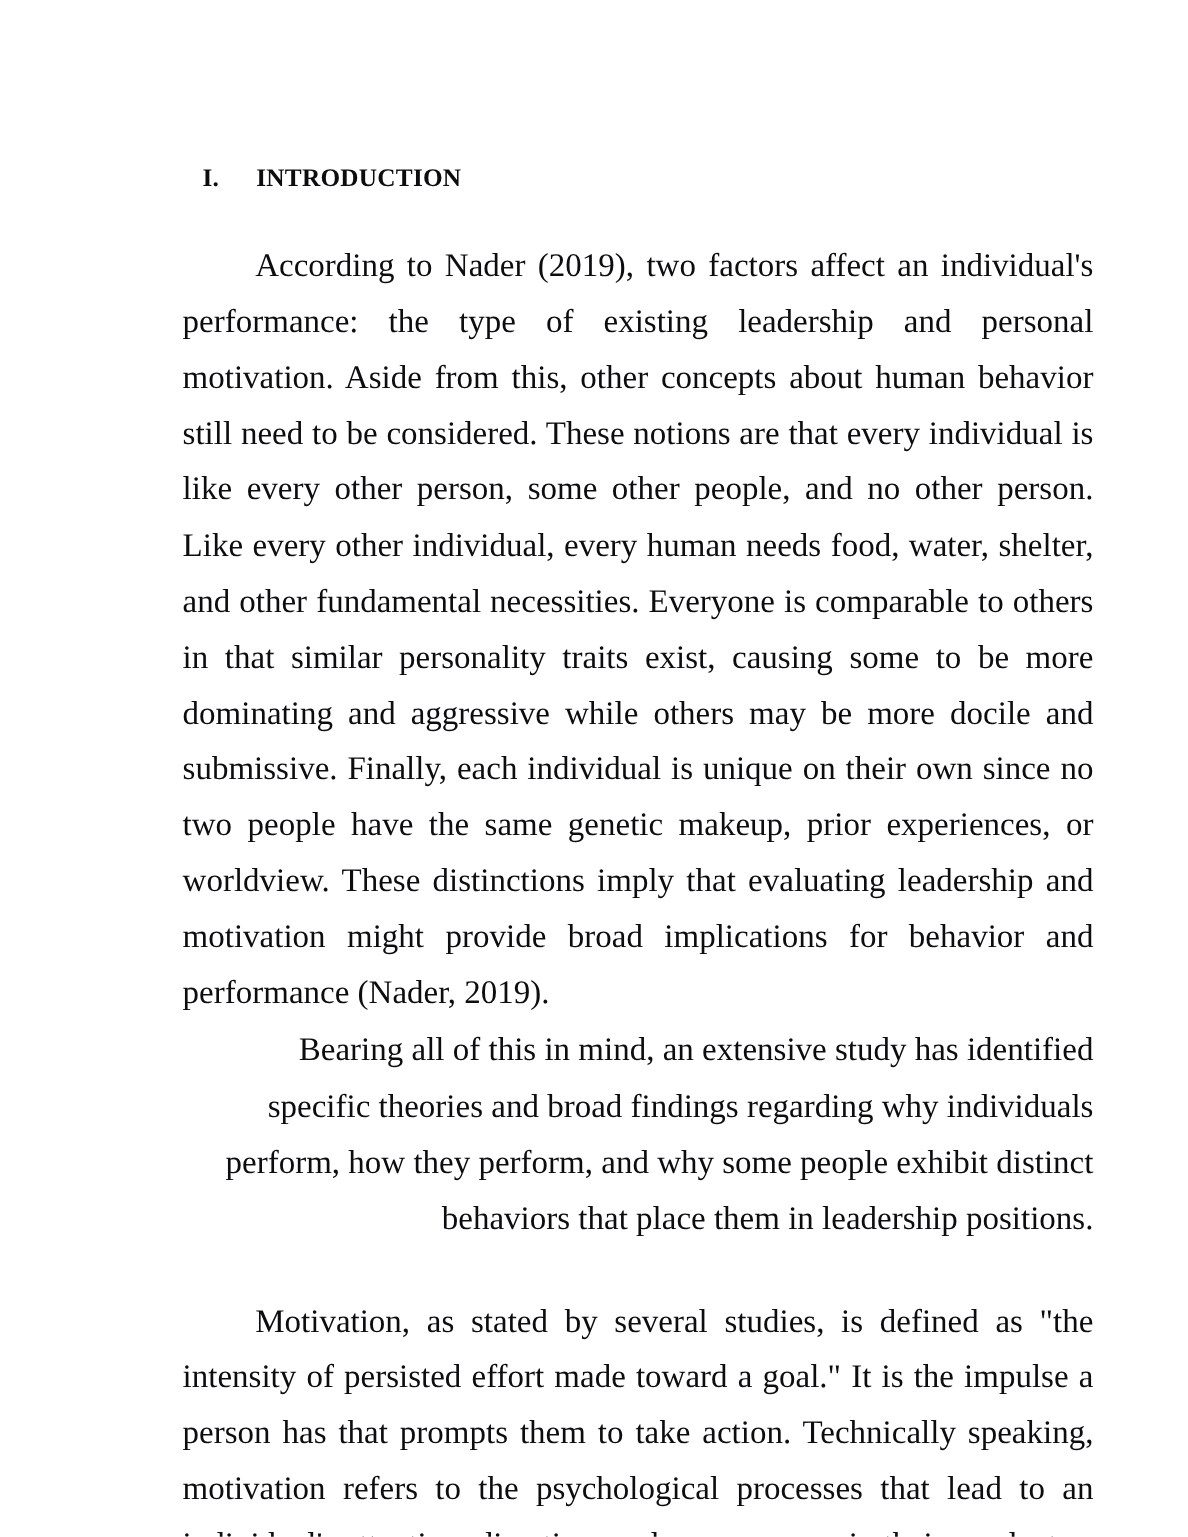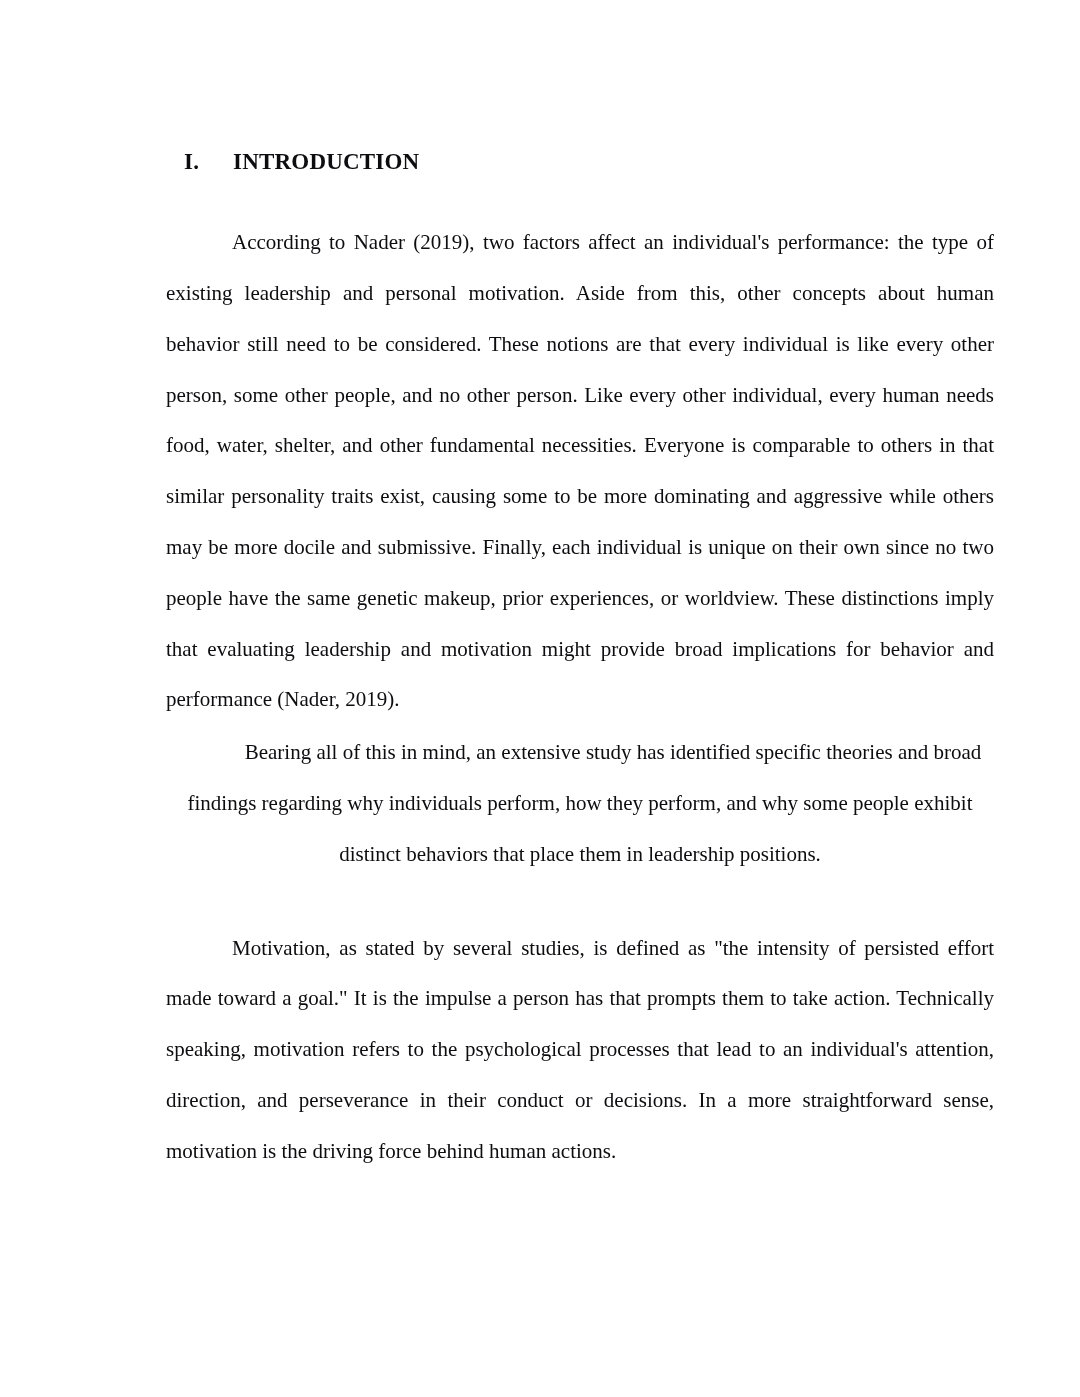--- a/index.html
+++ b/index.html
@@ -54,31 +54,31 @@
 
   .heading-2 {
     margin-left: 0px;
     padding-top: 100px;
   }
   .heading-2 .numeral { width: 67px; }
 
   
   p.para {
     margin: 0;
-    font-size: 21px;
+    font-size: 30px;
     line-height: 50.8px;
     text-align: justify;
     text-justify: inter-word;
     text-indent: 66px;
     word-spacing: 0px;
     -webkit-hyphens: none;
     hyphens: none;
   }
   p.para.nojustify {
-    text-align: center;
+    text-align: right;
   }
   .gap-after-h1 { height: 25px; }
   .gap-after-h2 { height: 43px; }
   .gap-para      { height: 2px; }
 </style>
 </head>
 <body>
 
 <div class="page">
   <div class="content">

